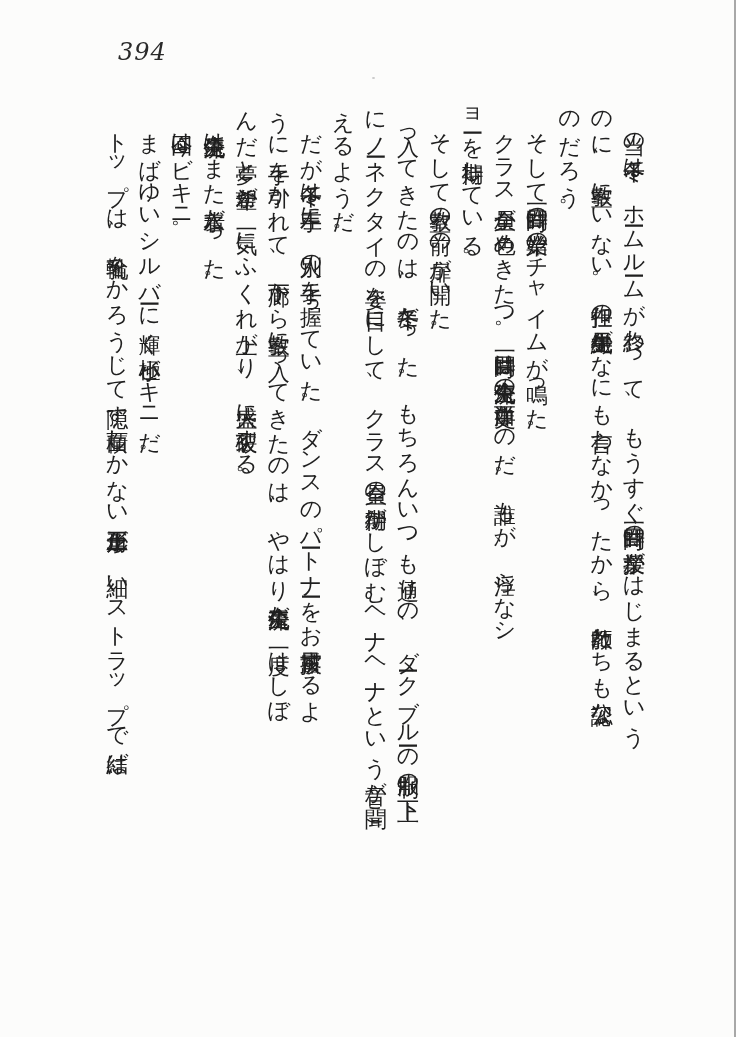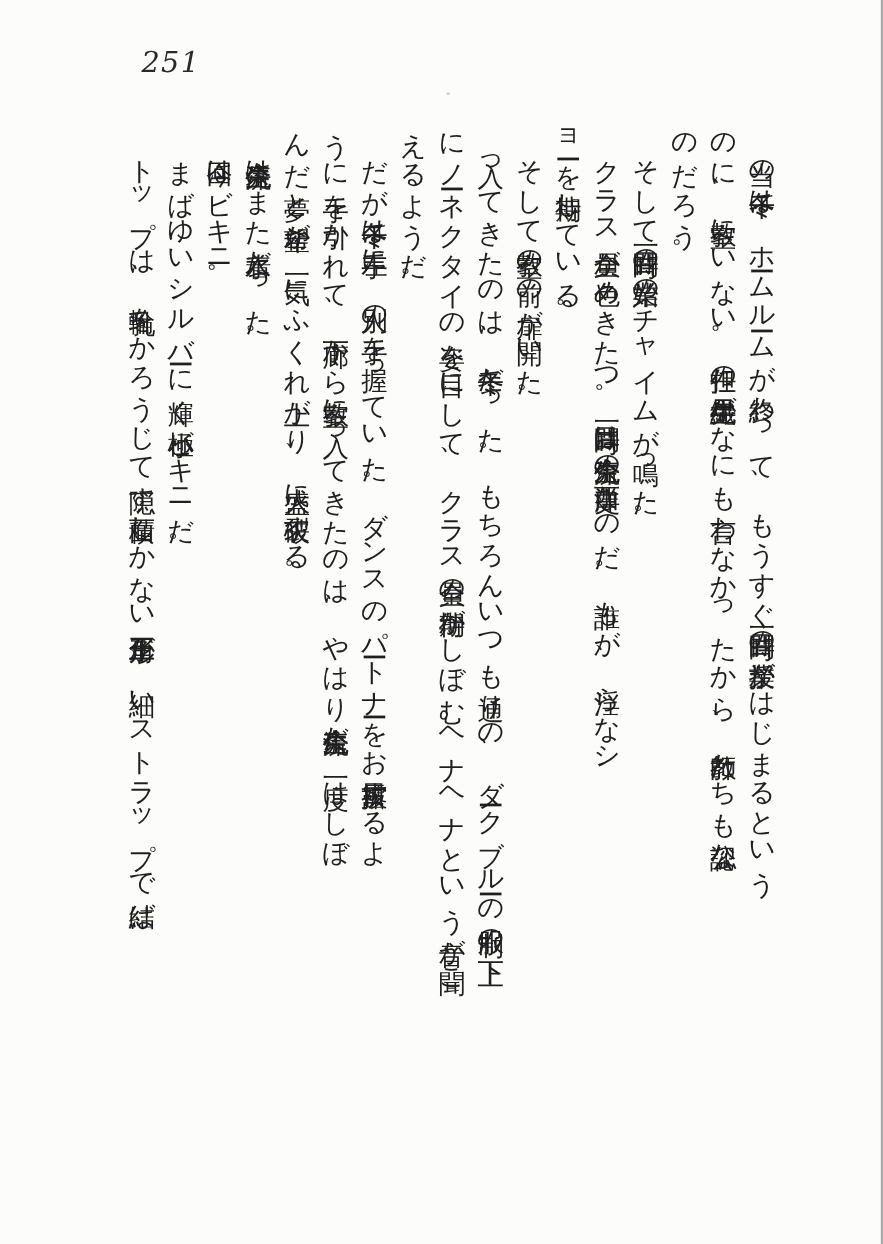--- a/index.html
+++ b/index.html
@@ -51,21 +51,21 @@
     position: absolute;
     top: 0; right: 0;
     width: 2px; height: 1037px;
     background: var(--edge);
   }
 </style>
 </head>
 <body>
 
 <div class="page">
-  <div class="page-number">251</div>
+  <div class="page-number">394</div>
 
   <div class="text-columns">
       <div class="tline indent">当の千冬は、ホームルームが終わって、もうすぐ一時間目の授業がはじまるという</div>
       <div class="tline">のに、教室にいない。担任の早織先生がなにも言わなかったから、教師たちも公認な</div>
       <div class="tline">のだろう。</div>
       <div class="tline indent">そして一時間目の始業のチャイムが鳴った。</div>
       <div class="tline indent">クラス全員が色めきたつ。一時間目は流奈先生の西洋史なのだ。誰もが、淫らなシ</div>
       <div class="tline">ョーを期待している。</div>
       <div class="tline indent">そして教室の前の扉が開いた。</div>
       <div class="tline indent">入ってきたのは、千冬だった。もちろんいつも通りの、ダークブルーの制服の上下</div>

